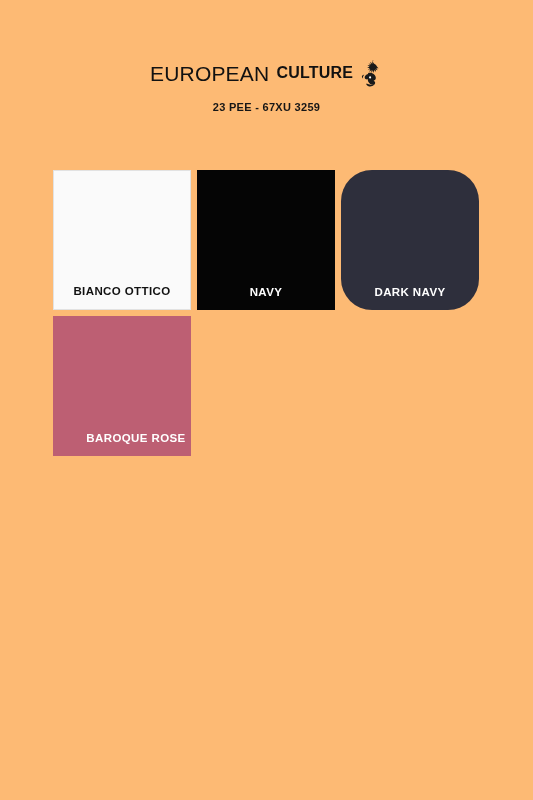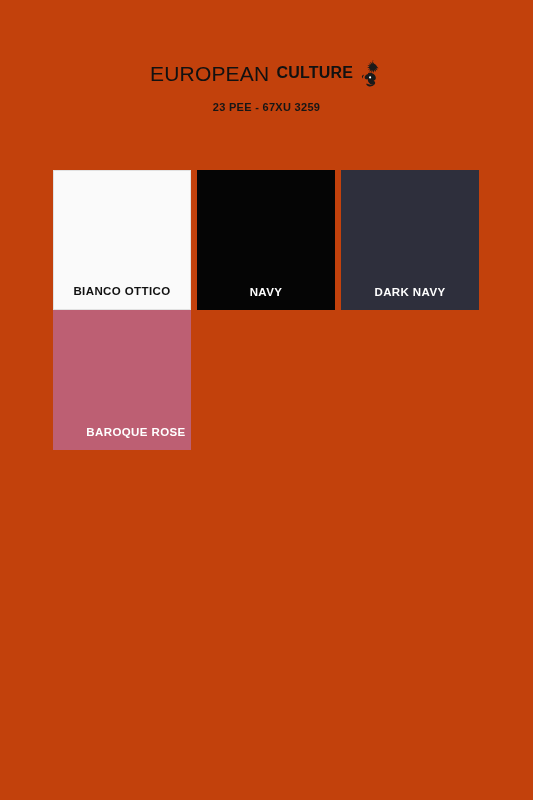--- a/index.html
+++ b/index.html
@@ -12,21 +12,21 @@
     background: #ffffff;
     font-family: "Liberation Sans", sans-serif;
     overflow: hidden;
     position: relative;
   }
 
   .page {
     width: 533px;
     height: 800px;
     position: relative;
-    background: #c2410c;
+    background: #fdba74;
   }
 
   
   .header {
     padding-top: 58px;
     text-align: center;
   }
 
   .wordmark {
     display: inline-flex;
@@ -69,21 +69,21 @@
   }
 
   
   .swatch-grid {
     position: absolute;
     left: 53px;
     top: 170px;
     width: 426px;
     display: flex;
     flex-wrap: wrap;
-    gap: 0 6px;
+    gap: 6px 6px;
   }
 
   .swatch {
     width: 138px;
     height: 140px;
     box-sizing: border-box;
     position: relative;
     display: flex;
     align-items: flex-end;
     justify-content: center;
@@ -133,21 +133,21 @@
 
     <div class="swatch bordered" id="sw0" style="background: rgb(250, 250, 250); border-color: rgb(226, 226, 226);">
       <div class="swatch-label" id="lb0" style="color: rgb(17, 17, 17);">BIANCO OTTICO</div>
     </div>
 
     <div class="swatch" id="sw1" style="background: rgb(5, 5, 5);">
       <div class="swatch-label" id="lb1" style="color: rgb(255, 255, 255);">NAVY</div>
     </div>
 
 
-    <div class="swatch" id="sw3" style="background: rgb(46, 47, 60);">
+    <div class="swatch" id="sw3" style="background: rgb(46, 47, 60); border-radius: 31px;">
       <div class="swatch-label" id="lb3" style="color: rgb(255, 255, 255);">DARK NAVY</div>
     </div>
 
     <div class="swatch" id="sw4" style="background: rgb(189, 95, 115);">
       <div class="swatch-label" id="lb4" style="color: rgb(255, 255, 255); padding-left: 28px;">BAROQUE ROSE</div>
     </div>
 
   </div>
 
 </div>

